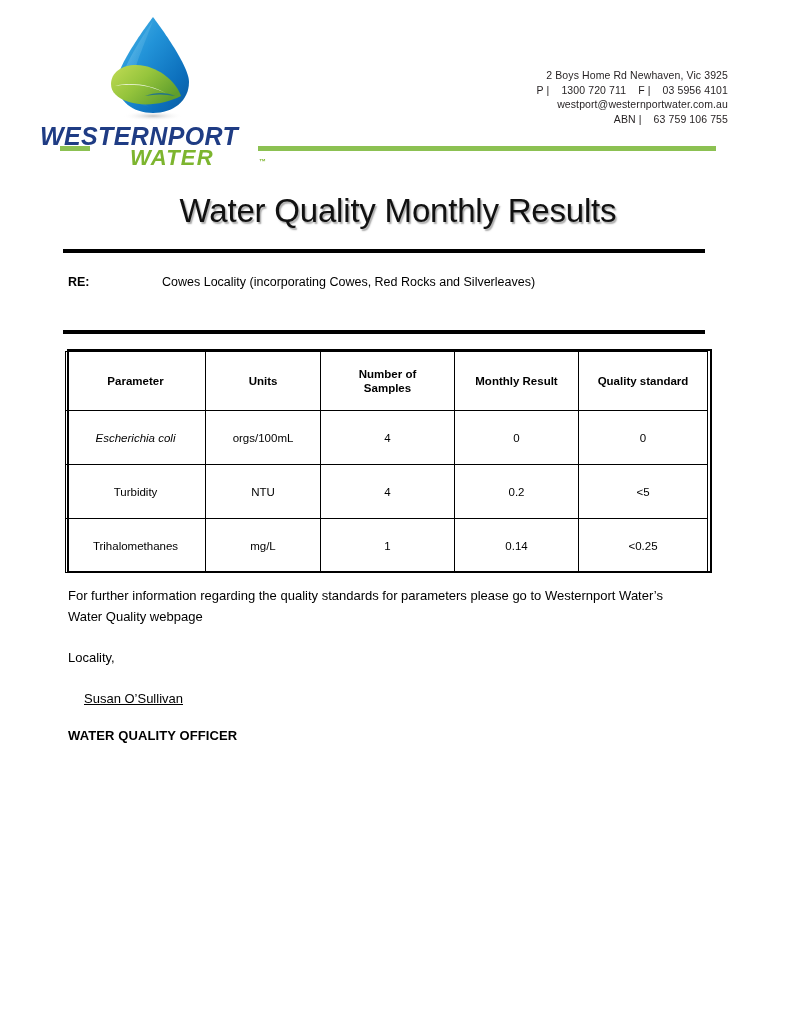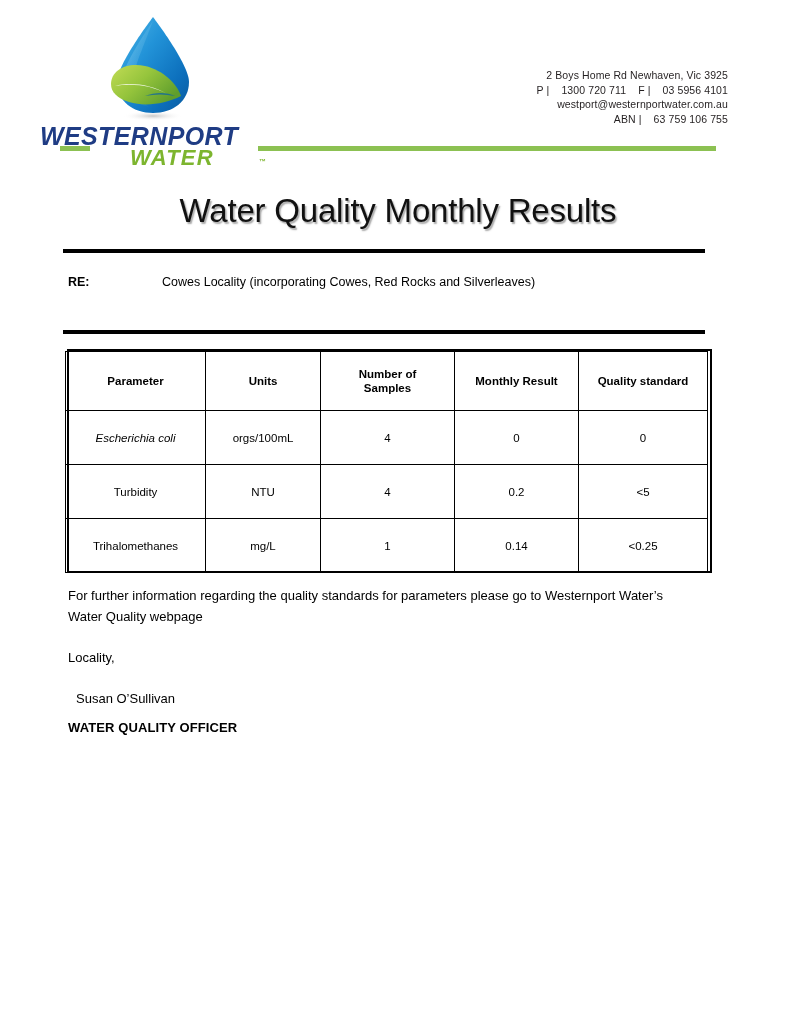--- a/index.html
+++ b/index.html
@@ -200,21 +200,21 @@
   .footer-text {
     position: absolute;
     left: 68px;
     top: 585px;
     width: 625px;
     font-size: 13px;
     line-height: 21px;
   }
   .footer-text .para { margin: 0 0 20px 0; }
   .footer-text .regards { margin: 0 0 20px 0; }
-  .footer-text .sig-name { margin: 8px; }
+  .footer-text .sig-name { margin: 16px; text-decoration: underline; }
   .footer-text .sig-role { margin: 0; font-weight: bold; letter-spacing: 0.1px; }
 </style>
 </head>
 <body>
 
 <div class="header">
 
   <div class="logo-block">
 
     <div class="droplet-wrap">

